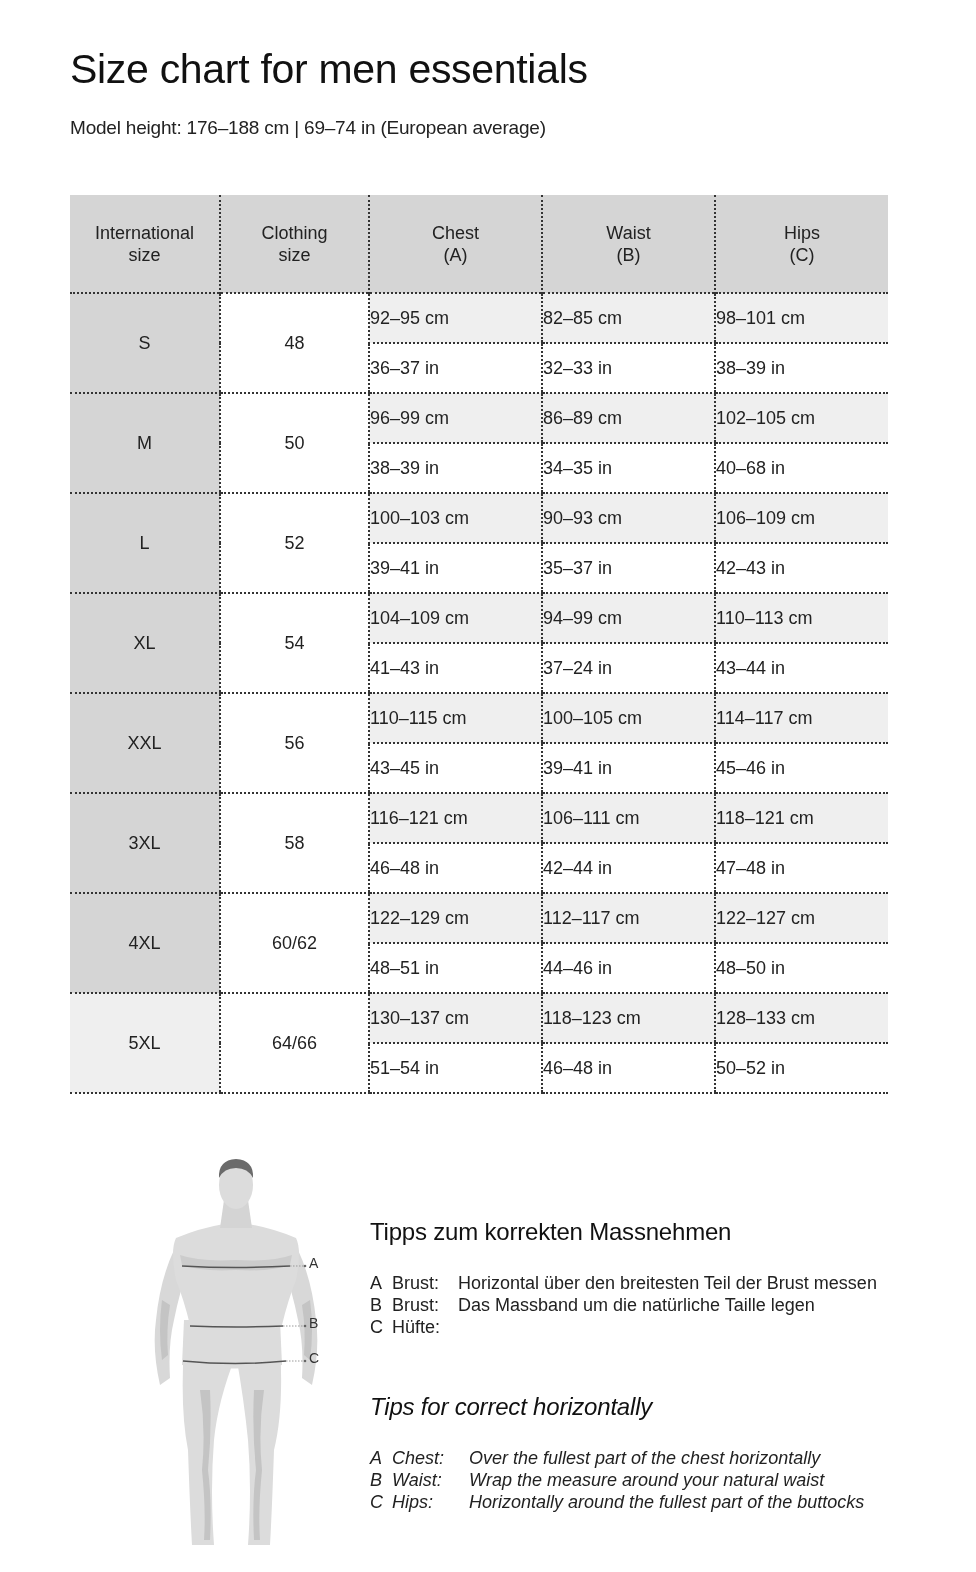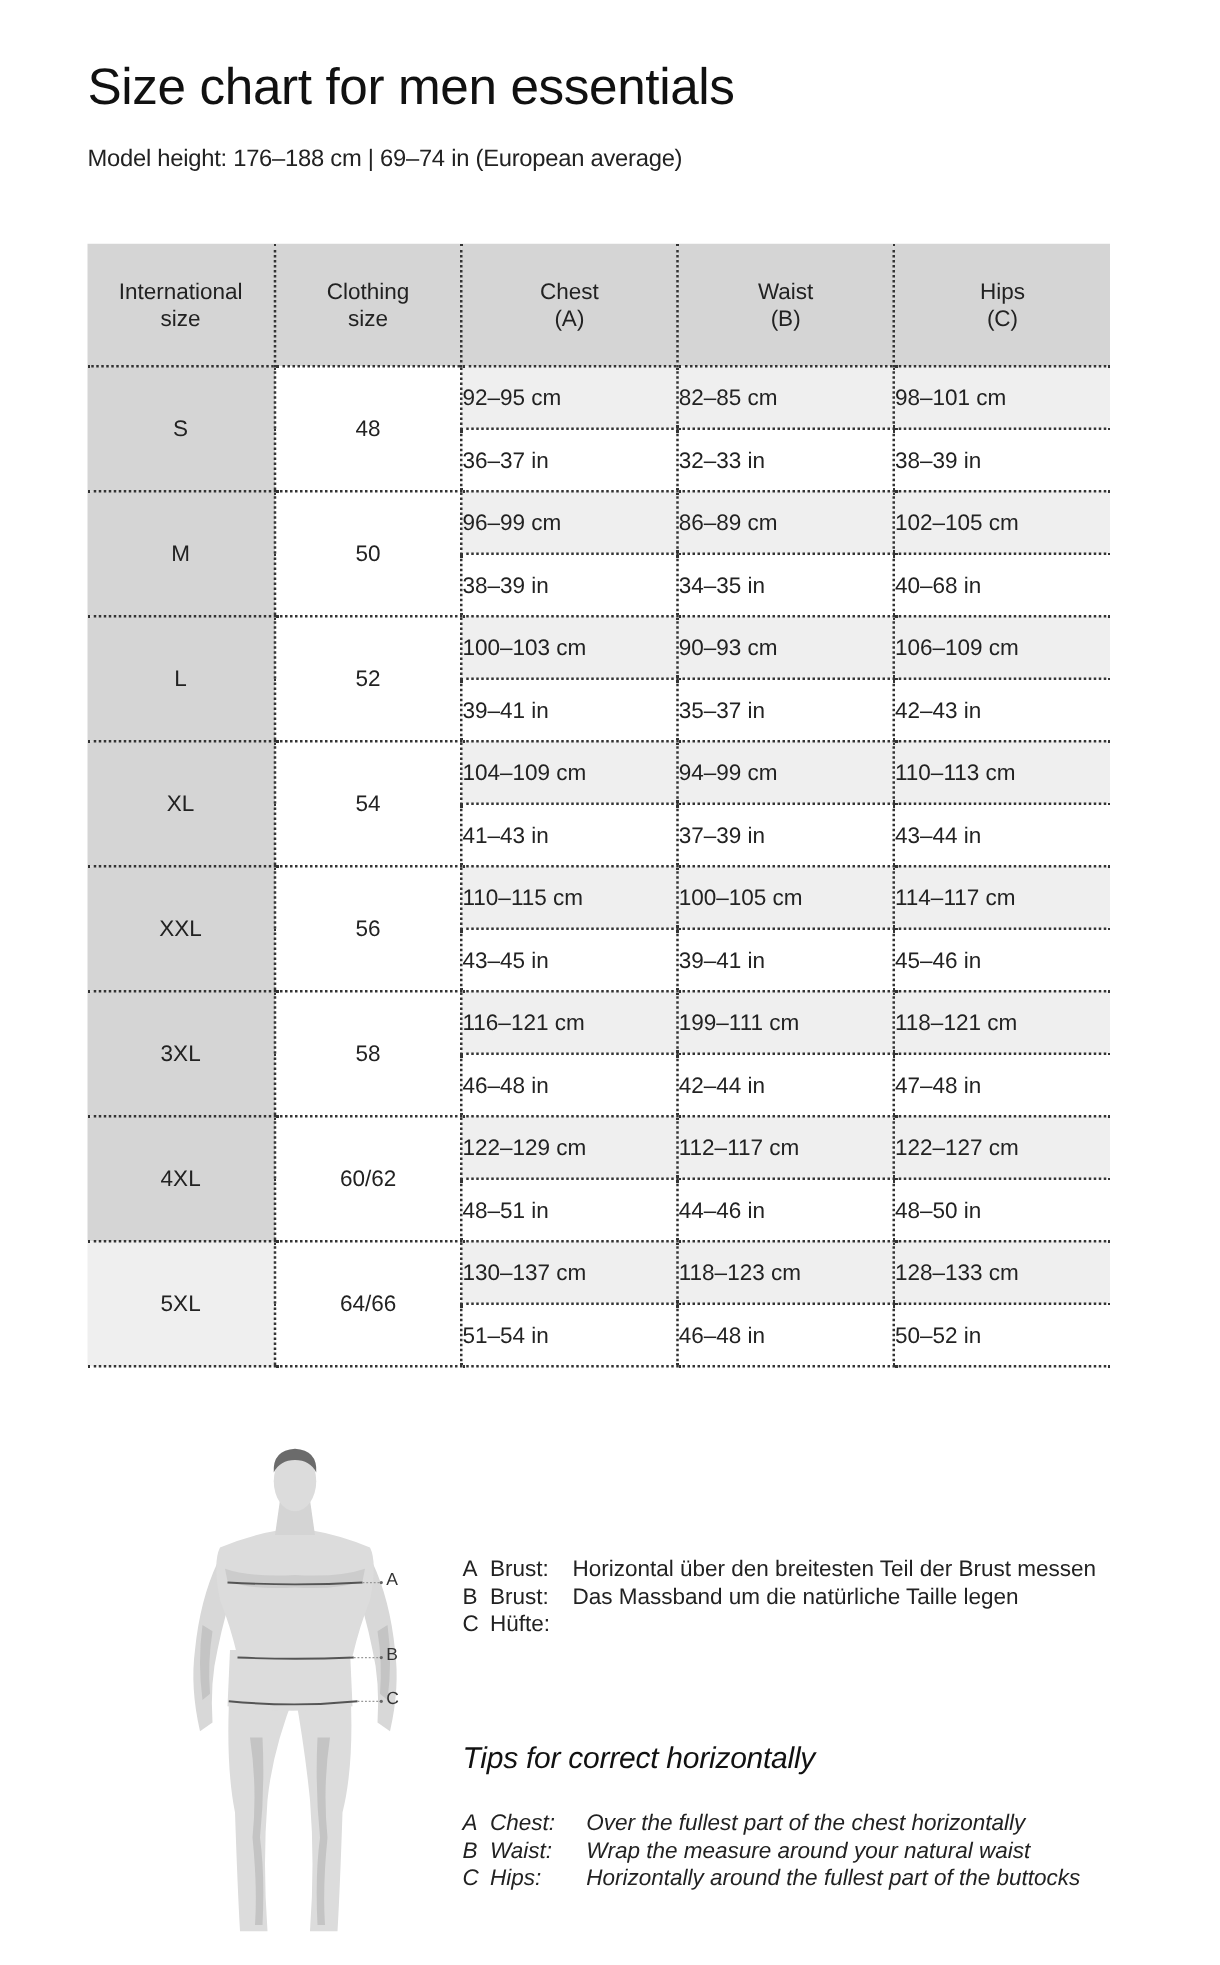--- a/index.html
+++ b/index.html
@@ -116,42 +116,42 @@
 
     <tr class="cm-row">
       <td class="intl" rowspan="2">XL</td>
       <td class="cloth" rowspan="2">54</td>
       <td class="meas">104–109 cm</td>
       <td class="meas">94–99 cm</td>
       <td class="meas">110–113 cm</td>
     </tr>
     <tr class="in-row">
       <td class="meas">41–43 in</td>
-      <td class="meas">37–39 in</td>
+      <td class="meas">37–24 in</td>
       <td class="meas">43–44 in</td>
     </tr>
 
     <tr class="cm-row">
       <td class="intl" rowspan="2">XXL</td>
       <td class="cloth" rowspan="2">56</td>
       <td class="meas">110–115 cm</td>
       <td class="meas">100–105 cm</td>
       <td class="meas">114–117 cm</td>
     </tr>
     <tr class="in-row">
       <td class="meas">43–45 in</td>
       <td class="meas">39–41 in</td>
       <td class="meas">45–46 in</td>
     </tr>
 
     <tr class="cm-row">
       <td class="intl" rowspan="2">3XL</td>
       <td class="cloth" rowspan="2">58</td>
       <td class="meas">116–121 cm</td>
-      <td class="meas">199–111 cm</td>
+      <td class="meas">106–111 cm</td>
       <td class="meas">118–121 cm</td>
     </tr>
     <tr class="in-row">
       <td class="meas">46–48 in</td>
       <td class="meas">42–44 in</td>
       <td class="meas">47–48 in</td>
     </tr>
 
     <tr class="cm-row">
       <td class="intl" rowspan="2">4XL</td>
@@ -213,20 +213,21 @@
     <circle cx="165" cy="116" r="1.3" fill="#666"></circle>
     <circle cx="165" cy="176" r="1.3" fill="#666"></circle>
     <circle cx="165" cy="211" r="1.3" fill="#666"></circle>
   </svg>
   <span style="position:absolute;left:169px;top:105px;font-size:14px;color:#333;">A</span>
   <span style="position:absolute;left:169px;top:165px;font-size:14px;color:#333;">B</span>
   <span style="position:absolute;left:169px;top:200px;font-size:14px;color:#333;">C</span>
 </div>
 
 <div class="tips tips-de">
+  <h2>Tipps zum korrekten Massnehmen</h2>
   <div class="list">
     <div class="row">
         <span class="letter">A</span>
         <span class="k">Brust:</span>
         <span>Horizontal über den breitesten Teil der Brust messen</span>
       </div>
     <div class="row">
         <span class="letter">B</span>
         <span class="k">Brust:</span>
         <span>Das Massband um die natürliche Taille legen</span>

